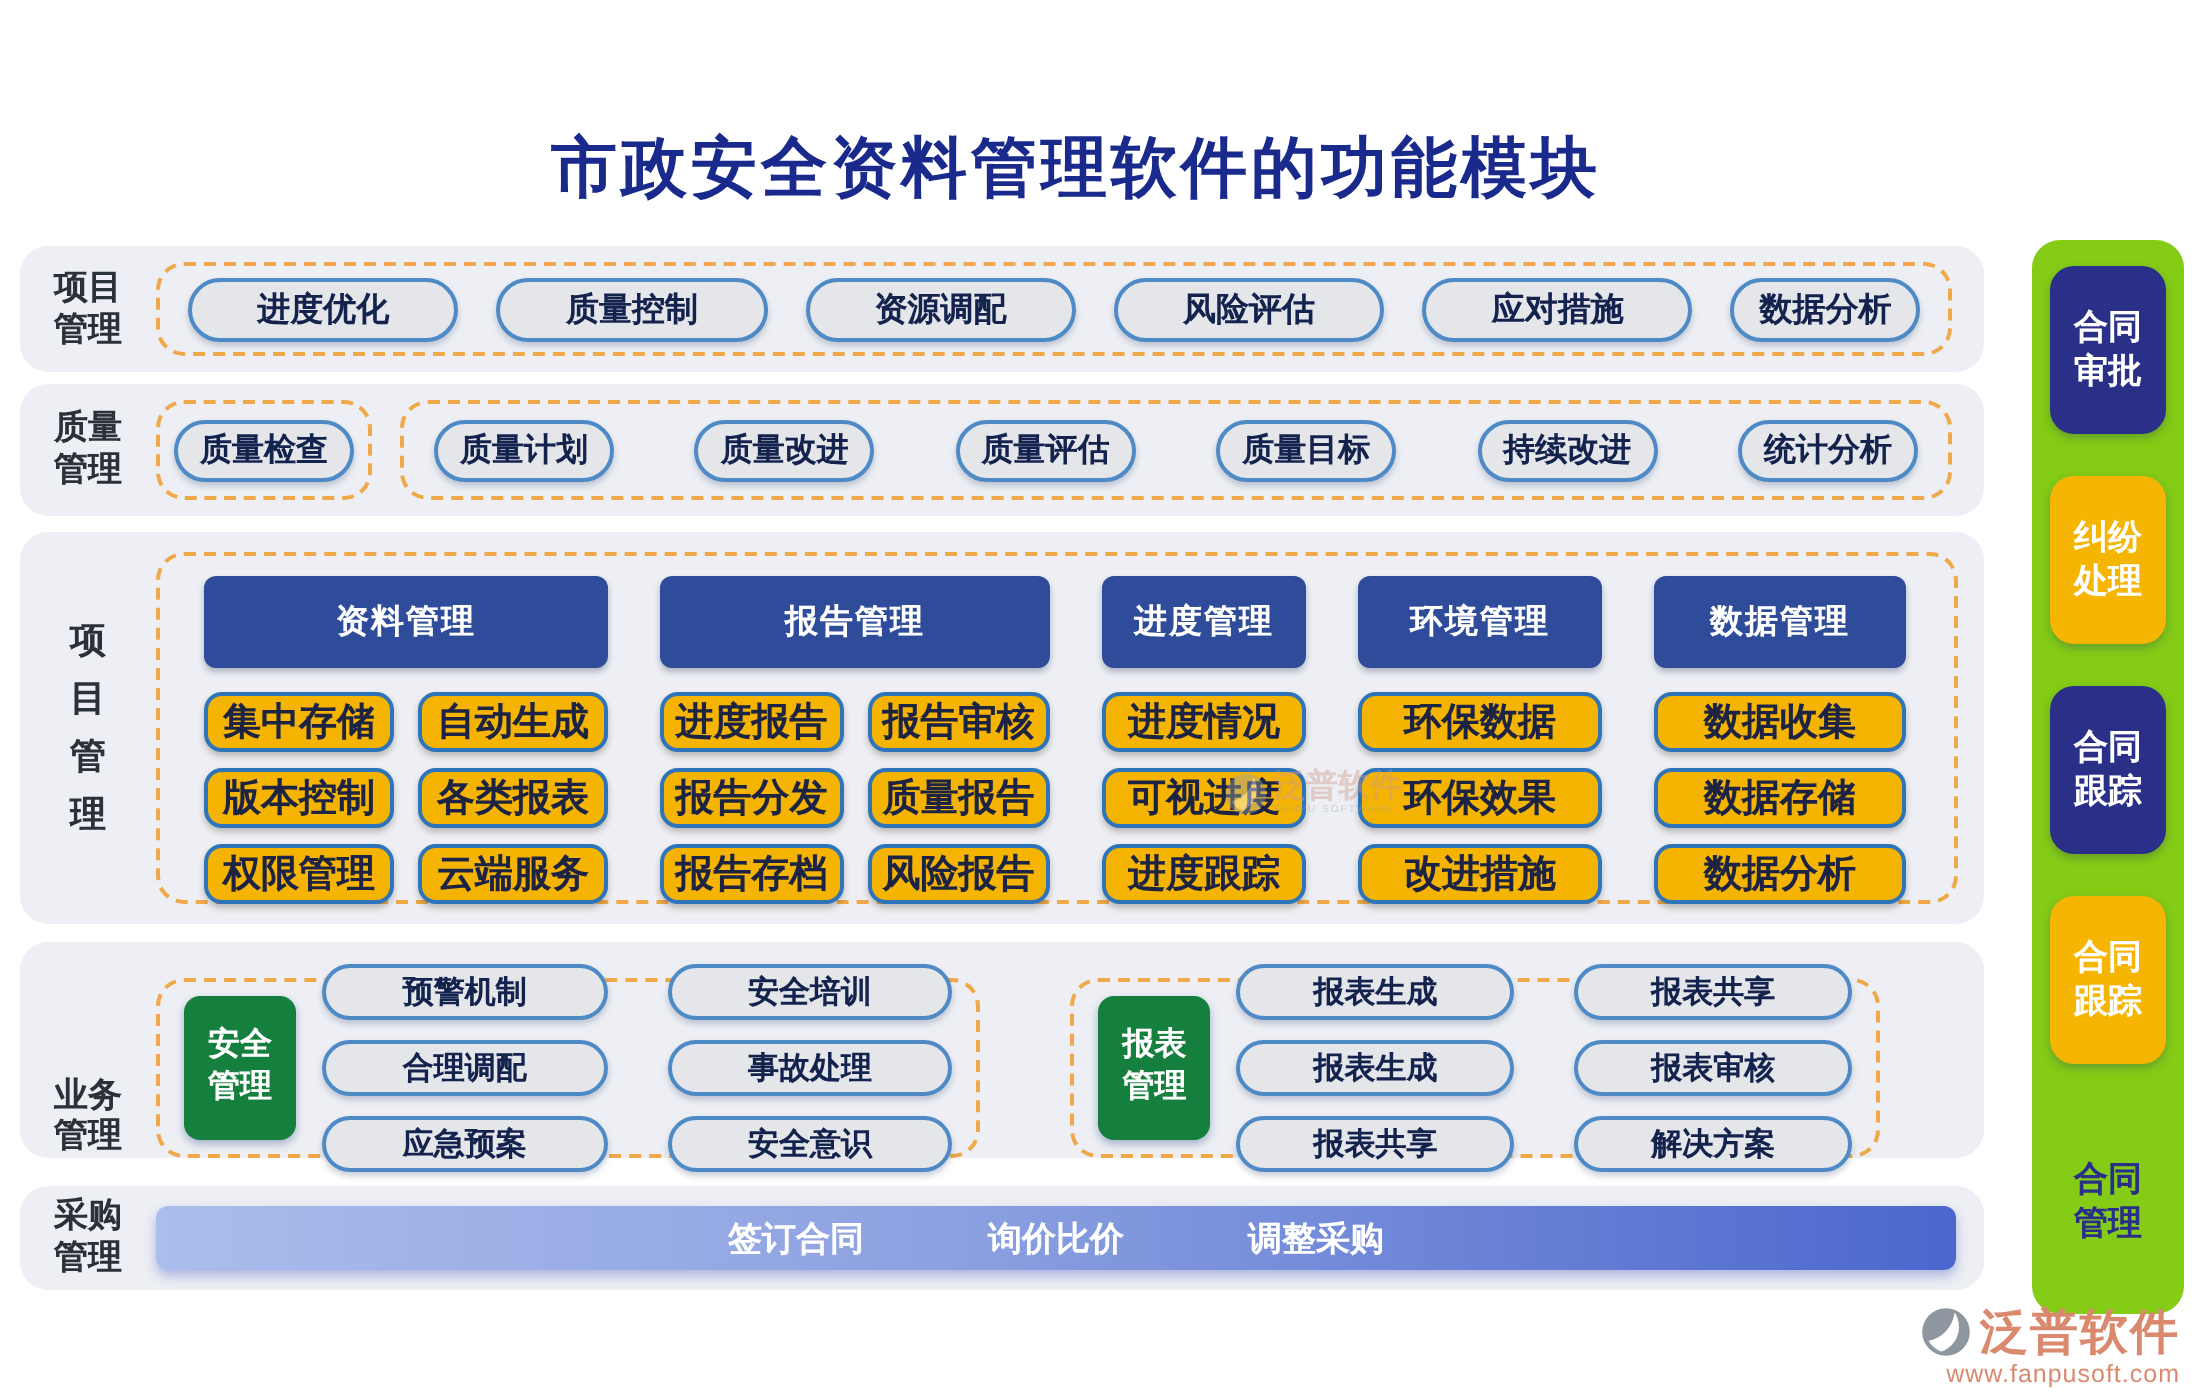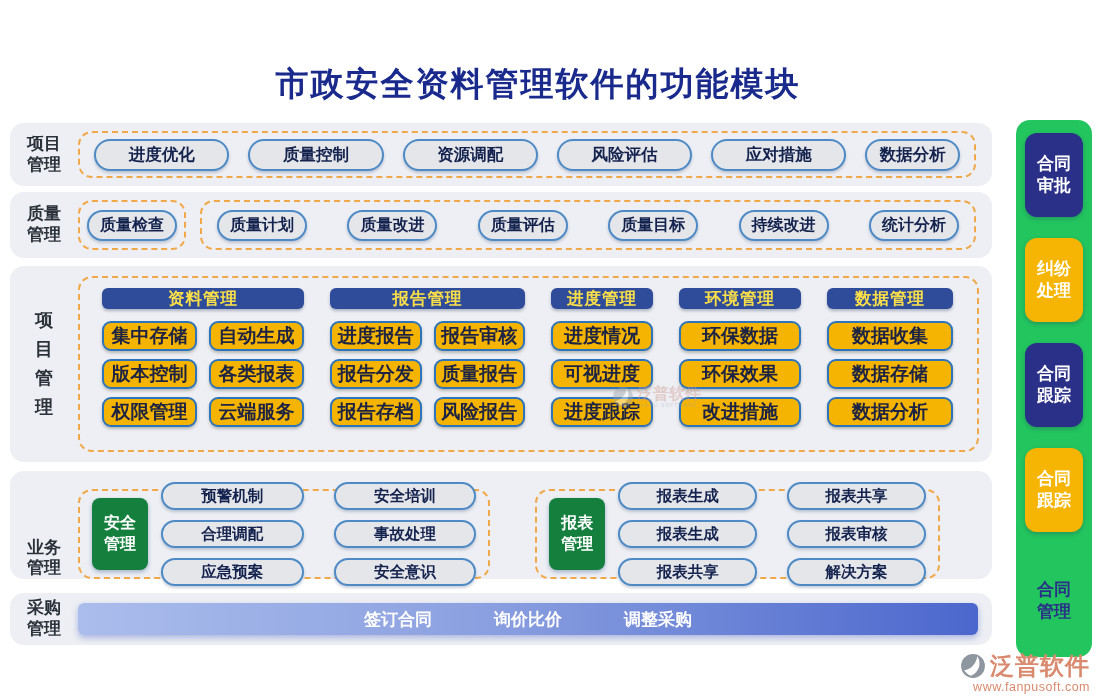--- a/index.html
+++ b/index.html
@@ -48,21 +48,21 @@
   
   #panel3 .dashed{flex:1;margin:0 16px 0 0;height:176px;display:flex;
     gap:26px;padding:10px 24px 10px 22px;align-items:flex-start;}
   .m-col{display:flex;flex-direction:column;gap:8px;}
   .col-a{flex:0 0 202px;}
   .col-b{flex:0 0 195px;}
   .col-c{flex:0 0 102px;}
   .col-d{flex:0 0 122px;}
   .col-e{flex:0 0 126px;}
   .col-header{
-    height:21px;background:#2e4c9a;color:#fde047;border-radius:6px;font-weight:bold;
+    height:46px;background:#2e4c9a;color:#ffffff;border-radius:6px;font-weight:bold;
     font-size:16.5px;display:flex;align-items:center;justify-content:center;
     box-shadow:0 2px 3px rgba(30,40,80,.3);letter-spacing:1px;
   }
   .grid2{display:grid;grid-template-columns:1fr 1fr;gap:8px 12px;margin-top:4px;}
   .grid1{display:grid;grid-template-columns:1fr;gap:8px;margin-top:4px;}
   .ybtn{
     height:30px;background:#f5b402;border:2px solid #2d74ba;border-radius:9px;
     color:#1c2343;font-weight:bold;font-size:19px;display:flex;align-items:center;
     justify-content:center;box-sizing:border-box;box-shadow:0 2px 3px rgba(60,60,40,.3);
     white-space:nowrap;
@@ -82,21 +82,21 @@
   
   .procure-bar{
     flex:1;margin:0 14px 0 0;height:32px;border-radius:6px;
     background:linear-gradient(to right,#abbdec 0%,#8ba0e0 45%,#4b67cd 100%);
     display:flex;align-items:center;justify-content:center;gap:62px;
     color:#fff;font-weight:bold;font-size:17px;
     box-shadow:0 3px 6px rgba(90,110,200,.45);
   }
   
   .sidebar{
-    position:absolute;left:1016px;top:120px;width:76px;height:537px;background:#22c55e;
+    position:absolute;left:1016px;top:120px;width:76px;height:537px;background:#84cc16;
     border-radius:14px;display:flex;flex-direction:column;align-items:center;
     padding-top:13px;box-sizing:border-box;gap:21px;
   }
   .side-item{
     width:58px;height:84px;border-radius:12px;color:#fff;font-weight:bold;font-size:17px;
     line-height:1.3;display:flex;flex-direction:column;align-items:center;justify-content:center;
     text-align:center;box-shadow:0 2px 4px rgba(40,50,90,.3);
   }
   .side-item span,.blue-block span{display:block;}
   .navy{background:#2a3088;}

